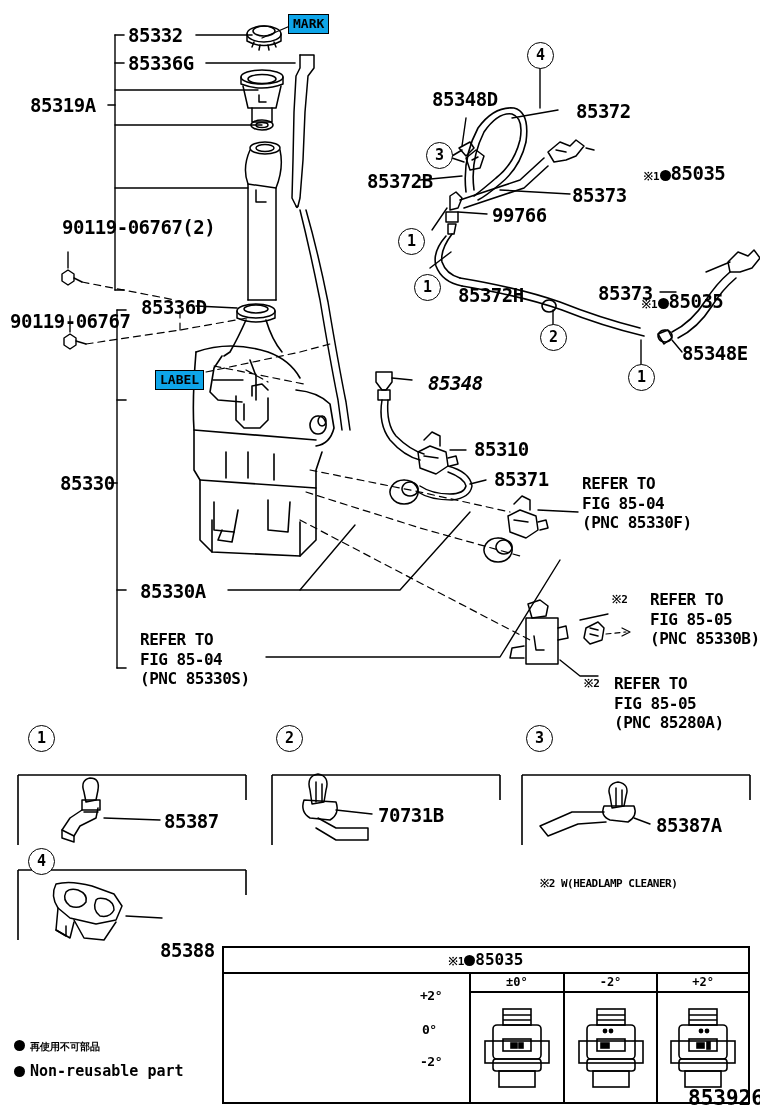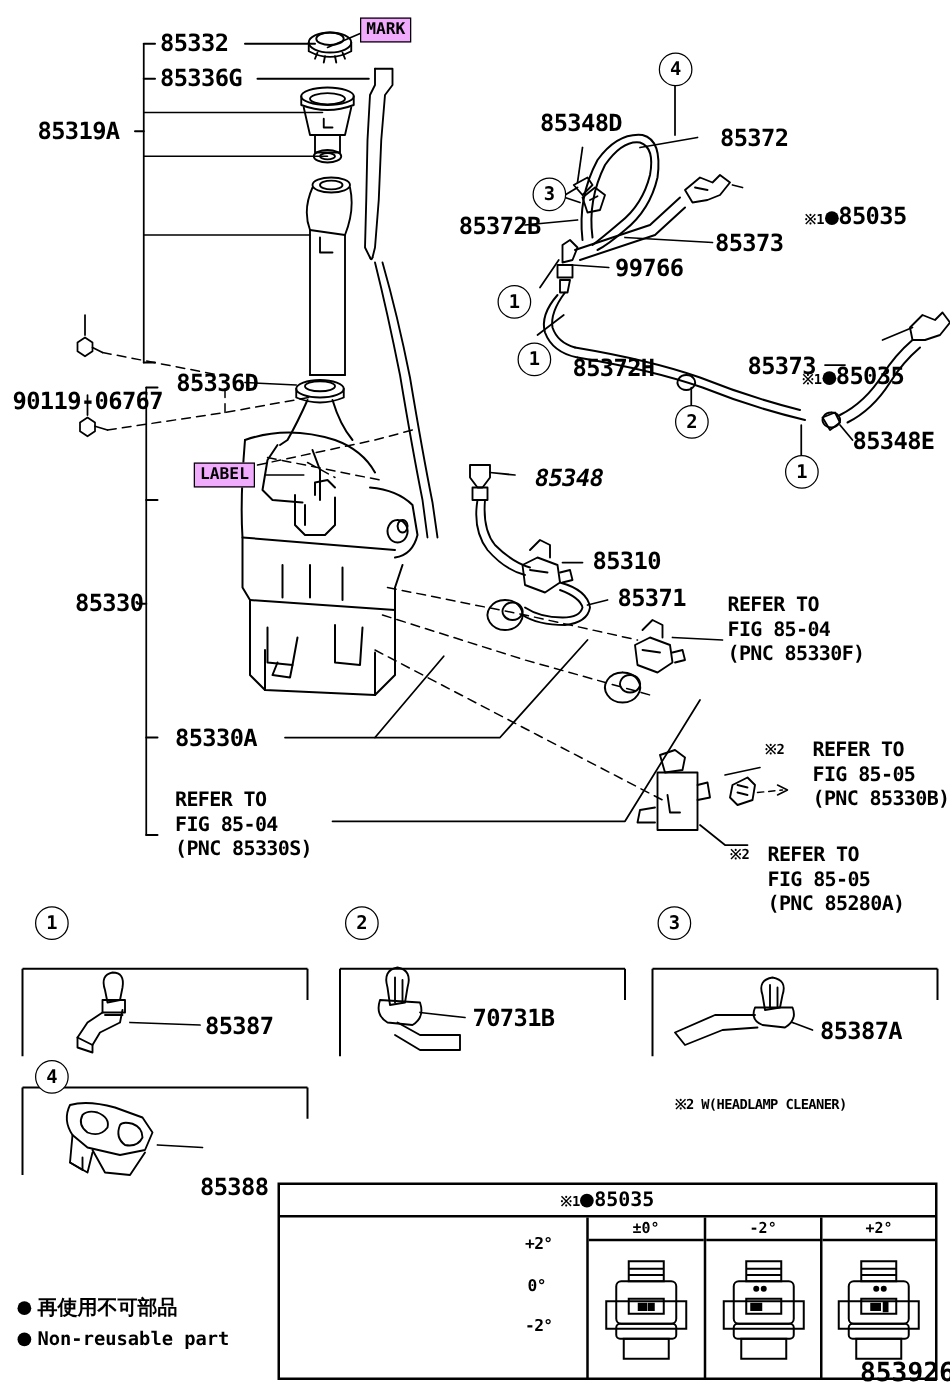--- a/index.html
+++ b/index.html
@@ -13,34 +13,34 @@
   svg.art { position:absolute; left:0; top:0; width:760px; height:1112px; overflow:visible; }
   .lbl {
     position:absolute; white-space:pre; font-weight:700; color:#000;
     font-family:"DejaVu Sans Mono","Liberation Mono",monospace;
     letter-spacing:-0.5px; line-height:1.18;
   }
   .pn  { font-size:19px; }
   .refer { font-size:16px; font-weight:700; line-height:1.22; }
   .tiny { font-size:11px; font-weight:700; letter-spacing:0px;}
   .boxlabel {
-    position:absolute; border:1.6px solid #000; background:#f0abfc;
+    position:absolute; border:1.6px solid #000; background:#0ea5e9;
     font-size:13px; font-weight:700; padding:1px 4px 2px 4px; white-space:nowrap;
     font-family:"DejaVu Sans Mono","Liberation Mono",monospace;
   }
   .circnum {
     position:absolute; width:27px; height:27px; border:1.7px solid #000;
     border-radius:50%; background:#fff; text-align:center;
     font-size:15px; font-weight:700; line-height:25px;
     font-family:"DejaVu Sans Mono","Liberation Mono",monospace;
   }
   .dot { display:inline-block; width:11px; height:11px; background:#000; border-radius:50%; vertical-align:-1px;}
   .legend { position:absolute; font-size:15px; font-weight:700; white-space:nowrap; }
   .legend .dot { margin-right:5px; }
-  .jp { font-family:"DejaVu Sans","Liberation Sans",sans-serif; font-size:16px; font-weight:700;}
+  .jp { font-family:"DejaVu Sans","Liberation Sans",sans-serif; font-size:10px; font-weight:700;}
   .tblwrap { position:absolute; border:2px solid #000; background:#fff; }
   .tbl-title { text-align:center; font-size:16px; font-weight:700; padding:2px 0 3px 0; border-bottom:2px solid #000;}
   .tbl-body { display:flex; height:130px; }
   .tbl-cell { border-left:2px solid #000; display:flex; flex-direction:column; }
   .tbl-cell:first-child { border-left:none; }
   .tbl-head { text-align:center; font-size:12px; font-weight:700; border-bottom:2px solid #000; padding:1px 0 2px 0;}
   .tbl-fig { flex:1; display:flex; align-items:center; justify-content:center; }
   .code { position:absolute; font-size:21px; font-weight:700; letter-spacing:0px;}
 </style>
 </head>
@@ -353,20 +353,21 @@
         <path d="M402 1006 Q410 1032 402 1058" fill="none"></path>
       </g>
     </g>
   </svg>
 
   <div class="lbl pn" style="left:128px; top:24px;">85332</div>
   <div class="lbl pn" style="left:128px; top:52px;">85336G</div>
   <div class="lbl pn" style="left:30px; top:94px;">85319A</div>
   <div class="boxlabel" style="left:288px; top:14px;">MARK</div>
 
+  <div class="lbl pn" style="left:62px; top:216px;">90119-06767(2)</div>
   <div class="lbl pn" style="left:10px; top:310px;">90119-06767</div>
   <div class="lbl pn" style="left:141px; top:296px;">85336D</div>
   <div class="boxlabel" style="left:155px; top:370px;">LABEL</div>
   <div class="lbl pn" style="left:60px; top:472px;">85330</div>
   <div class="lbl pn" style="left:140px; top:580px;">85330A</div>
   <div class="lbl refer" style="left:140px; top:630px;">REFER TO
 FIG 85-04
 (PNC 85330S)</div>
 
   <div class="lbl pn" style="left:432px; top:88px;">85348D</div>

